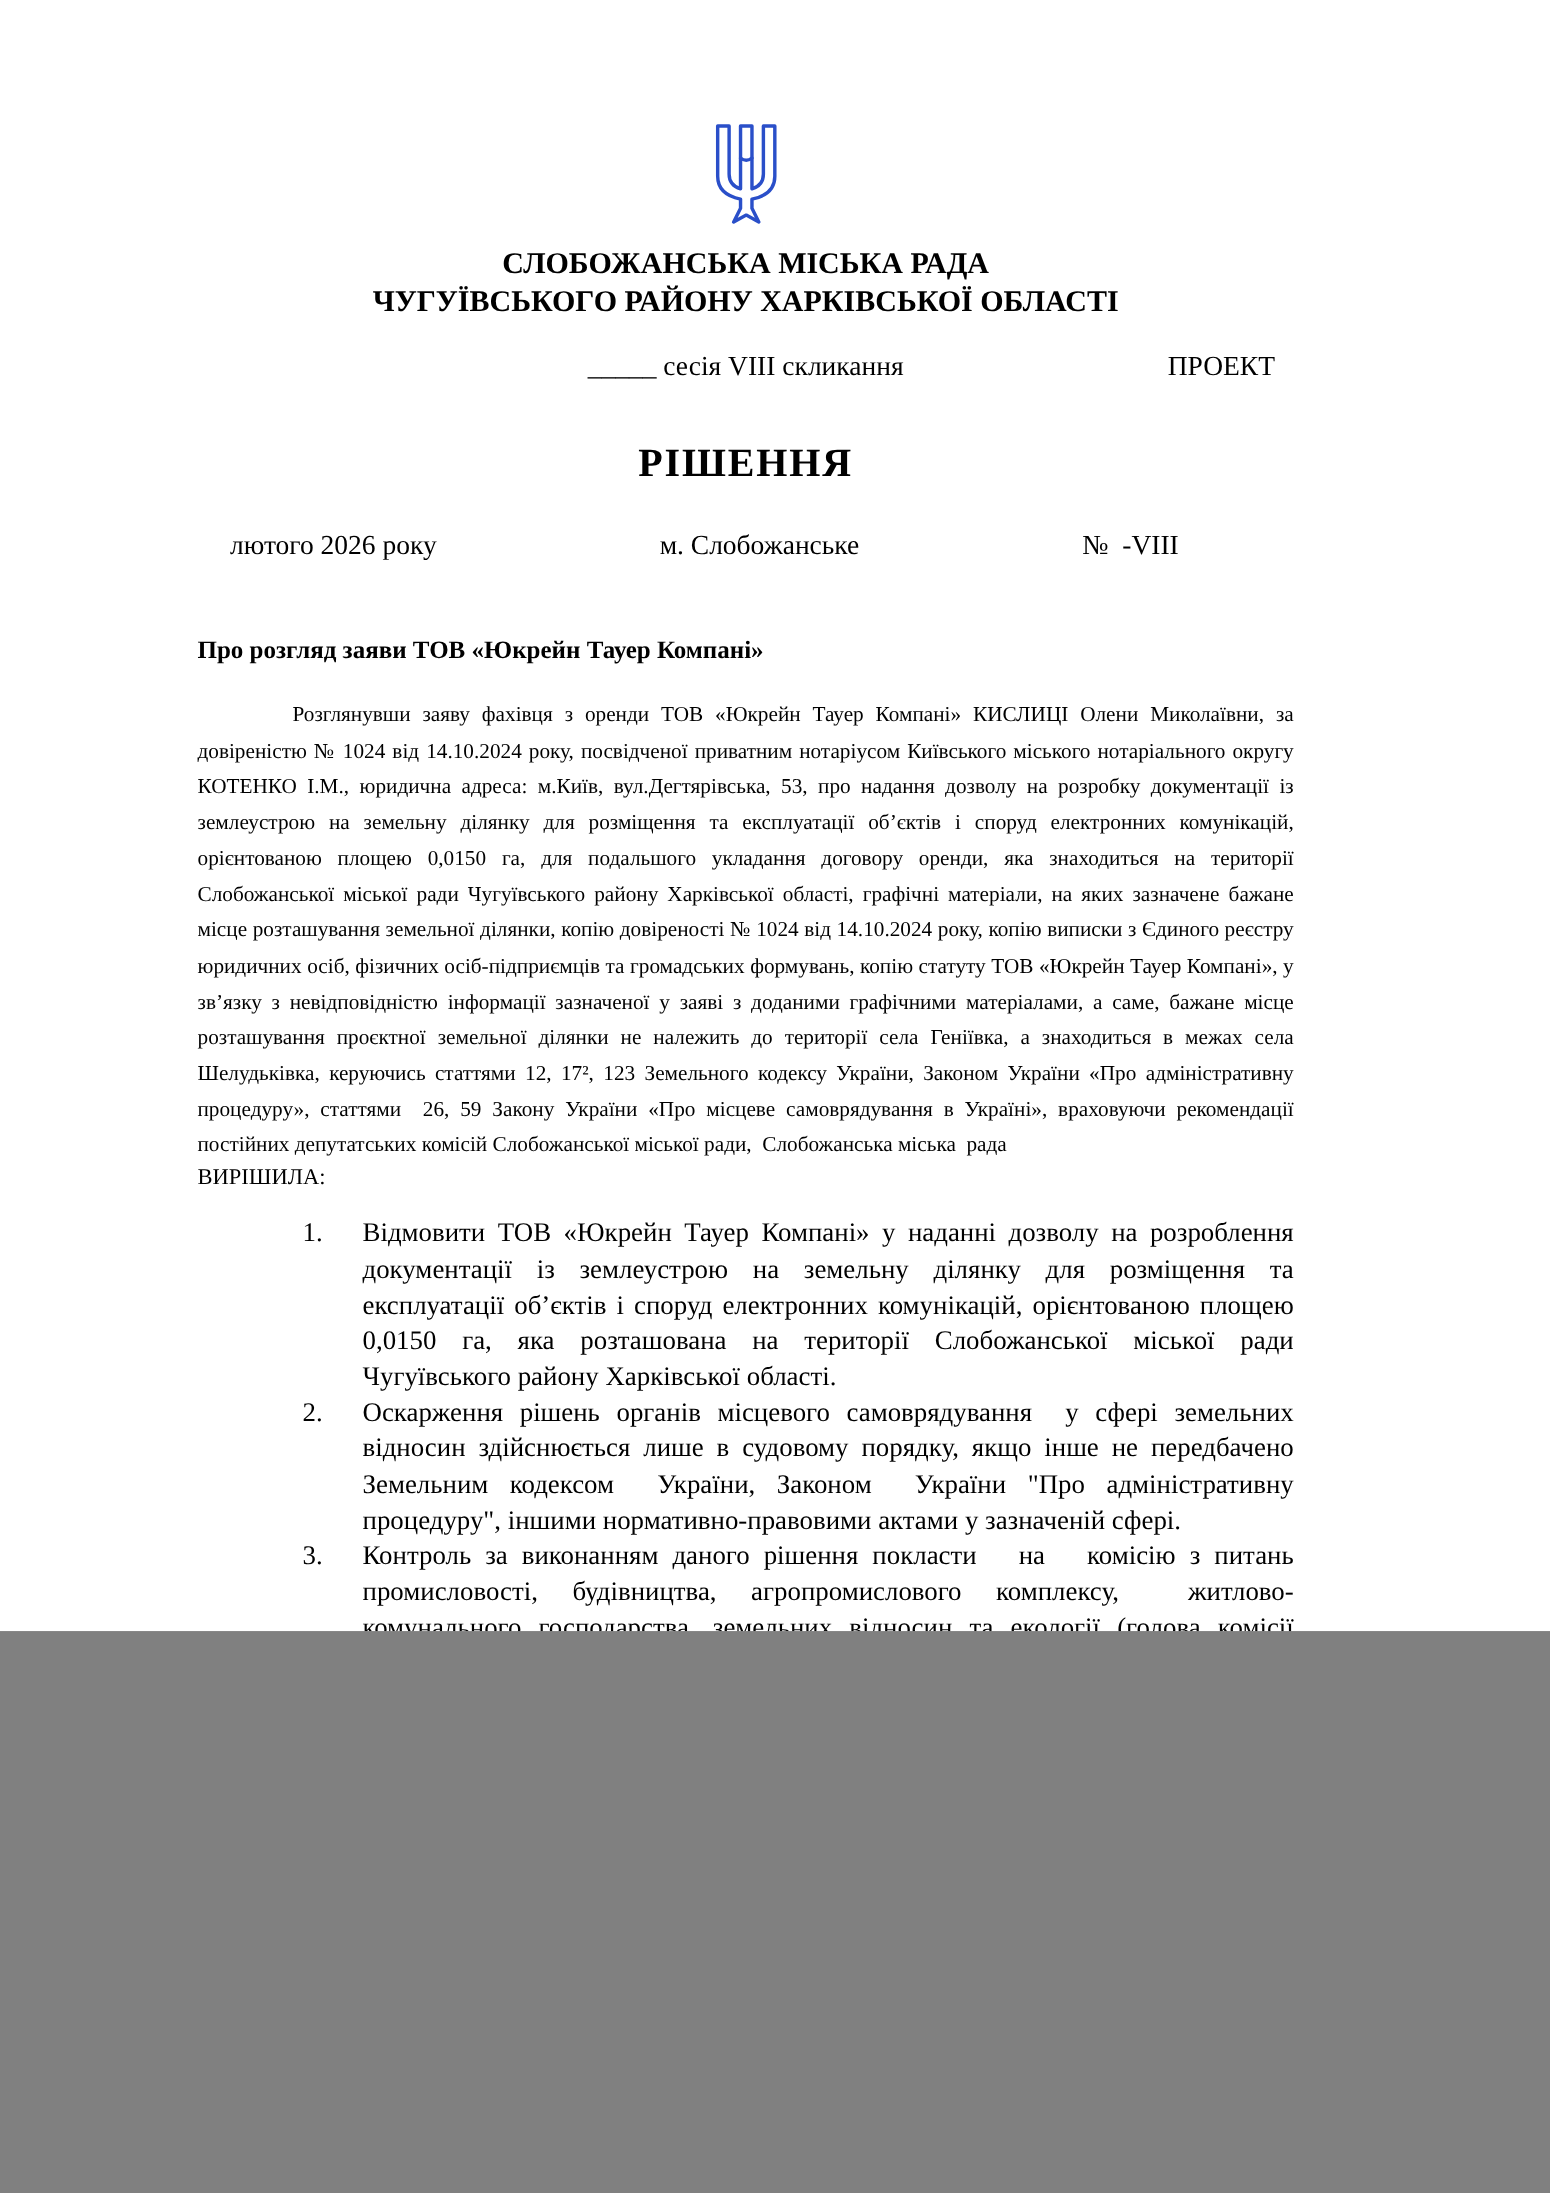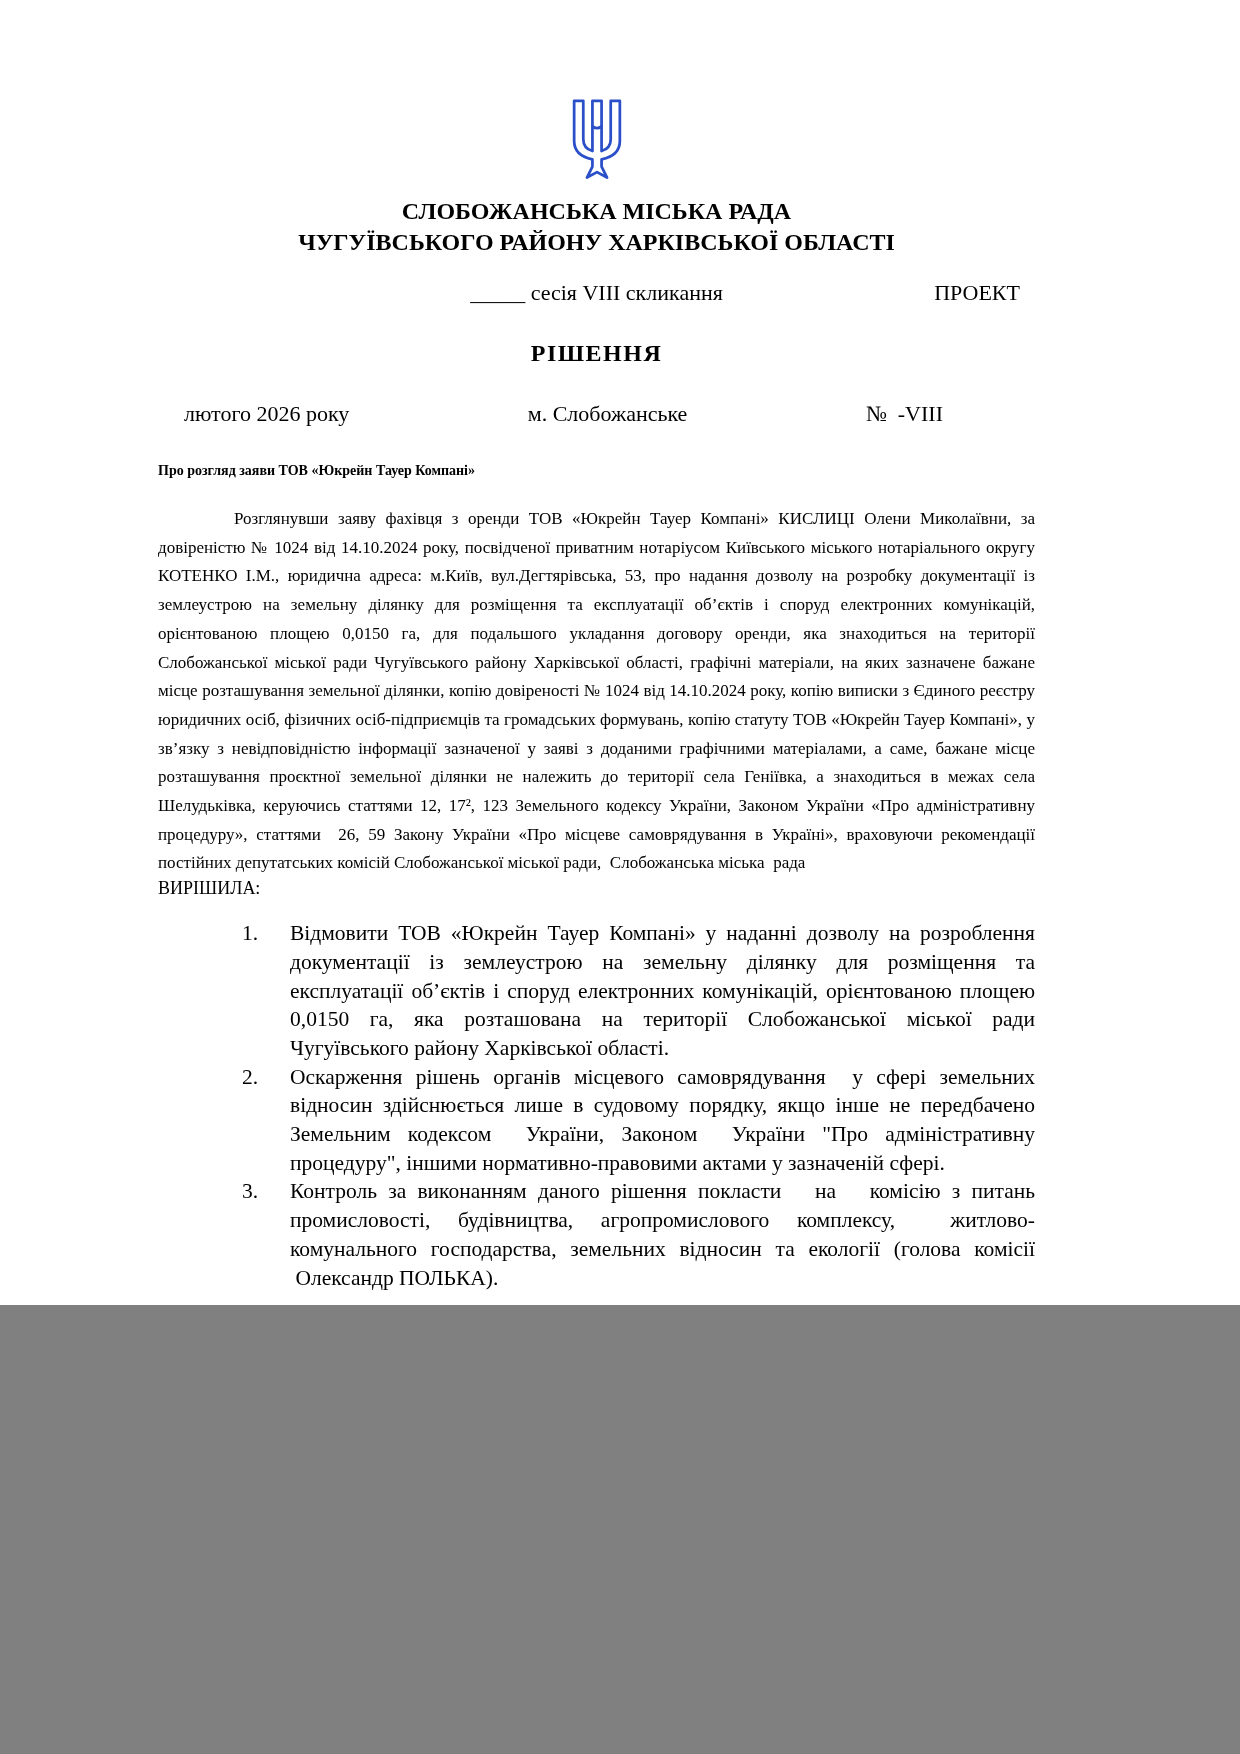--- a/index.html
+++ b/index.html
@@ -6,23 +6,23 @@
   html,body { background:#808080; }
   body { font-family:"Liberation Serif", serif; color:#000; }
   .page {
     width:1240px; height:1305px; margin:0 auto; background:#ffffff;
     padding:92px 205px 60px 158px; position:relative; overflow:hidden;
   }
   .emblem { display:flex; justify-content:center; margin-bottom:6px; }
   .org { font-weight:bold; font-size:24px; line-height:31px; text-align:center; }
   .session-row { position:relative; text-align:center; font-size:22px; line-height:30px; margin-top:20px; }
   .project { position:absolute; right:15px; top:0; }
-  .doc-type { text-align:center; font-weight:bold; font-size:24px; letter-spacing:1.5px; margin-top:32px; }
+  .doc-type { text-align:center; font-weight:bold; font-size:32px; letter-spacing:1.5px; margin-top:44px; }
   .date-row { display:flex; justify-content:space-between; font-size:22px; margin-top:34px; padding-left:26px; padding-right:92px; }
-  .subject { font-weight:bold; font-size:14px; margin-top:36px; }
+  .subject { font-weight:bold; font-size:20px; margin-top:60px; }
   .body-par { font-size:17px; line-height:28.7px; text-align:justify; text-indent:76px; margin-top:26px; }
   .resolved { font-size:18px; }
   .res-list { list-style:none; margin-top:20px; }
   .res-item { position:relative; padding-left:132px; text-align:justify; font-size:21.5px; line-height:28.7px; }
   .res-num { position:absolute; left:84px; top:0; }
   .footer-row { display:flex; justify-content:space-between; align-items:baseline; font-size:22px; margin-top:96px; padding-right:45px; }
 </style>
 </head>
 <body>
 

